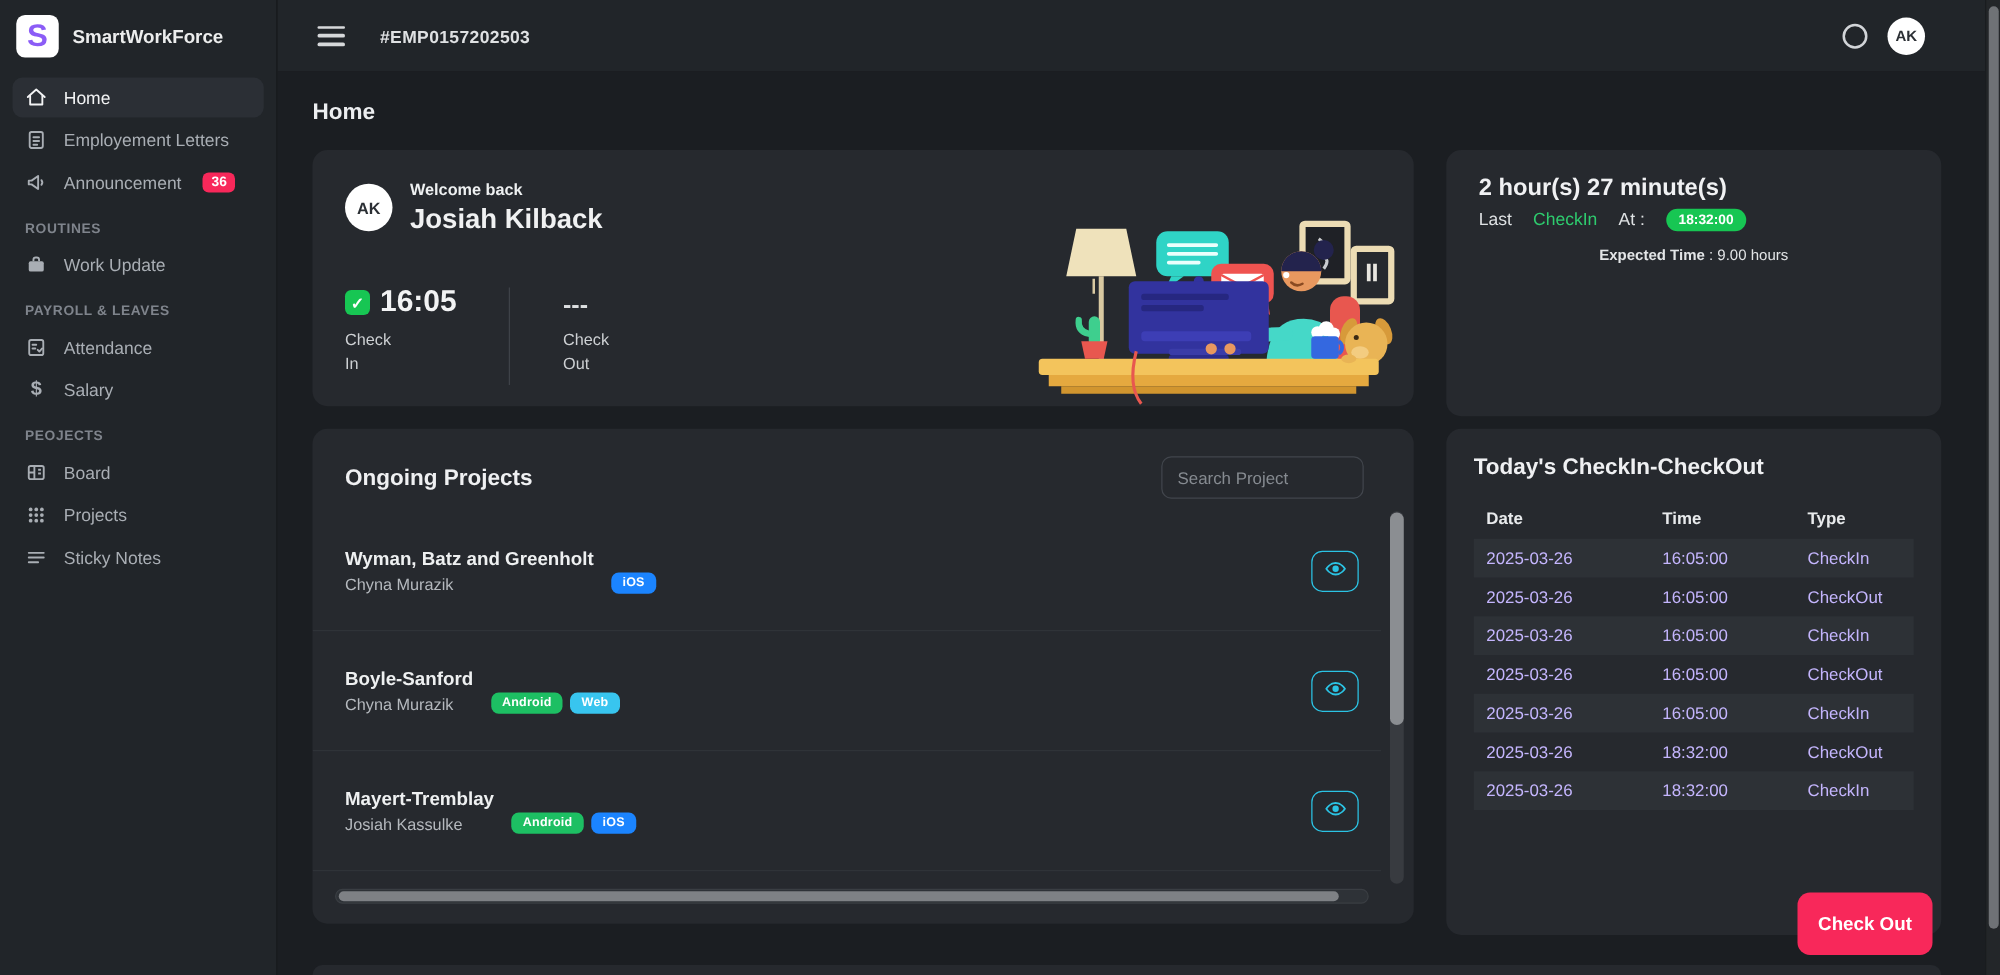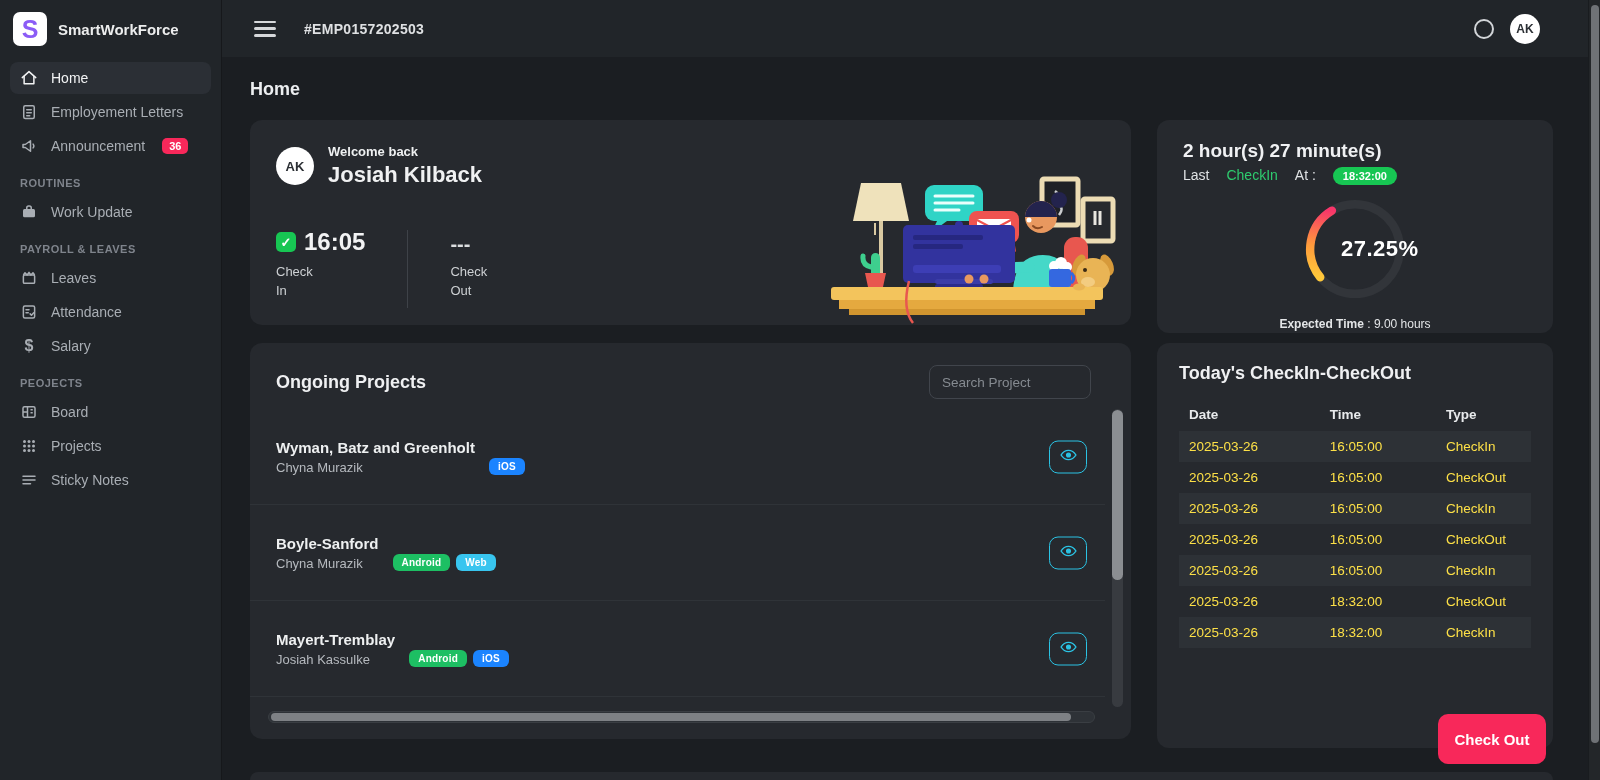--- a/index.html
+++ b/index.html
@@ -77,21 +77,21 @@
   .v-scroll { position:absolute; top:66px; right:8px; width:11px; height:298px; background:#383b40; border-radius:6px; }
   .v-thumb { position:absolute; top:1px; left:0; width:11px; height:170px; background:#8b8e92; border-radius:6px; }
   .h-scroll { position:absolute; left:18px; right:36px; bottom:16px; height:12px; background:#2e3237; border:1px solid #3a3e43; border-radius:6px; }
   .h-thumb { position:absolute; left:2px; top:1px; bottom:1px; width:97%; background:#7e8185; border-radius:5px; }
 
   
   .table-card { width:396px; height:405px; padding:20px 22px; }
   .t-title { margin-bottom:14px; }
   table { width:100%; border-collapse:collapse; font-size:13.5px; }
   th { text-align:left; font-weight:bold; color:#e8eaec; padding:9px 10px; }
-  td { padding:8px 10px; color:#fde047; }
+  td { padding:8px 10px; color:#c4b5fd; }
   tr.stripe td { background:#2d3136; }
   th:nth-child(1), td:nth-child(1) { width:40%; }
   th:nth-child(2), td:nth-child(2) { width:33%; }
 
   .checkout-btn { position:absolute; right:54px; top:714px; width:108px; height:50px; background:#f8285a; border:none; border-radius:10px; color:#fff; font-weight:bold; font-size:15px; cursor:pointer; z-index:10; font-family:inherit; }
   .bottom-peek { position:absolute; left:28px; right:47px; bottom:0; height:8px; background:#26292e; border-radius:12px 12px 0 0; }
 
   .page-scrollbar { position:absolute; right:0; top:0; bottom:0; width:12px; background:#232629; border-left:1px solid #191c1f; z-index:20; }
   .page-thumb { position:absolute; top:5px; left:2px; width:8px; height:738px; background:#6f7276; border-radius:4px; }
 </style>
@@ -136,29 +136,20 @@
       <div class="nav-item">
         <span class="ni">
           <svg viewBox="0 0 24 24">
             <rect x="4" y="8" width="16" height="11" rx="2" fill="currentColor"></rect>
             <path d="M9 8V6.5A2.5 2.5 0 0 1 11.5 4h1A2.5 2.5 0 0 1 15 6.5V8" fill="none" stroke="currentColor" stroke-width="2"></path>
           </svg>
         </span>
         <span>Work Update</span>
       </div>
       <div class="nav-section">PAYROLL &amp; LEAVES</div>
-      <div class="nav-item">
-        <span class="ni">
-          <svg viewBox="0 0 24 24" fill="none" stroke="currentColor" stroke-width="2" stroke-linejoin="round">
-            <rect x="4.5" y="8" width="15" height="11" rx="1.5"></rect>
-            <path d="M4.5 8l2.2-3 2.8 3 2.5-3.5L14.5 8l2.8-3 2.2 3"></path>
-          </svg>
-        </span>
-        <span>Leaves</span>
-      </div>
       <div class="nav-item">
         <span class="ni">
           <svg viewBox="0 0 24 24" fill="none" stroke="currentColor" stroke-width="2" stroke-linecap="round" stroke-linejoin="round">
             <rect x="4.5" y="4" width="15" height="16" rx="2"></rect>
             <path d="M8 9h4M8 13h3"></path>
             <path d="M13.5 14.5l1.8 1.8 3-3.3"></path>
           </svg>
         </span>
         <span>Attendance</span>
       </div>
@@ -320,34 +311,20 @@
         </svg>
       </div>
 
       <div class="card gauge-card">
         <div class="g-title">2 hour(s) 27 minute(s)</div>
         <div class="g-sub">
           <span>Last</span>
           <span class="g-keyword">CheckIn</span>
           <span>At :</span>
           <span class="g-badge">18:32:00</span>
-        </div>
-        <div class="gauge-wrap">
-          <svg viewBox="0 0 120 120">
-            <defs>
-              <linearGradient id="gaugeGrad" gradientUnits="userSpaceOnUse" x1="35.278172404317395" y1="18.85596956629861" x2="22.749772460805794" y2="90.27243875670175">
-                  <stop offset="0%" stop-color="#f8356a"></stop>
-                  <stop offset="55%" stop-color="#ff9a3c"></stop>
-                  <stop offset="100%" stop-color="#ffc83a"></stop>
-                </linearGradient>
-            </defs>
-            <circle cx="60" cy="60" r="48" fill="none" stroke-width="9" id="gauge-track" stroke="#32353a"></circle>
-            <path id="gauge-arc" fill="none" stroke="url(#gaugeGrad)" stroke-width="9" stroke-linecap="round" d="M 35.28 18.86 A 48 48 0 0 0 22.75 90.27"></path>
-          </svg>
-          <div class="g-percent">27.25%</div>
         </div>
         <div class="g-expected">
           <b>Expected Time</b> : <span>9.00 hours</span>
         </div>
       </div>
     </div>
 
     <div class="row" style="margin-top:10px">
       <div class="card projects-card">
         <div class="p-head">

